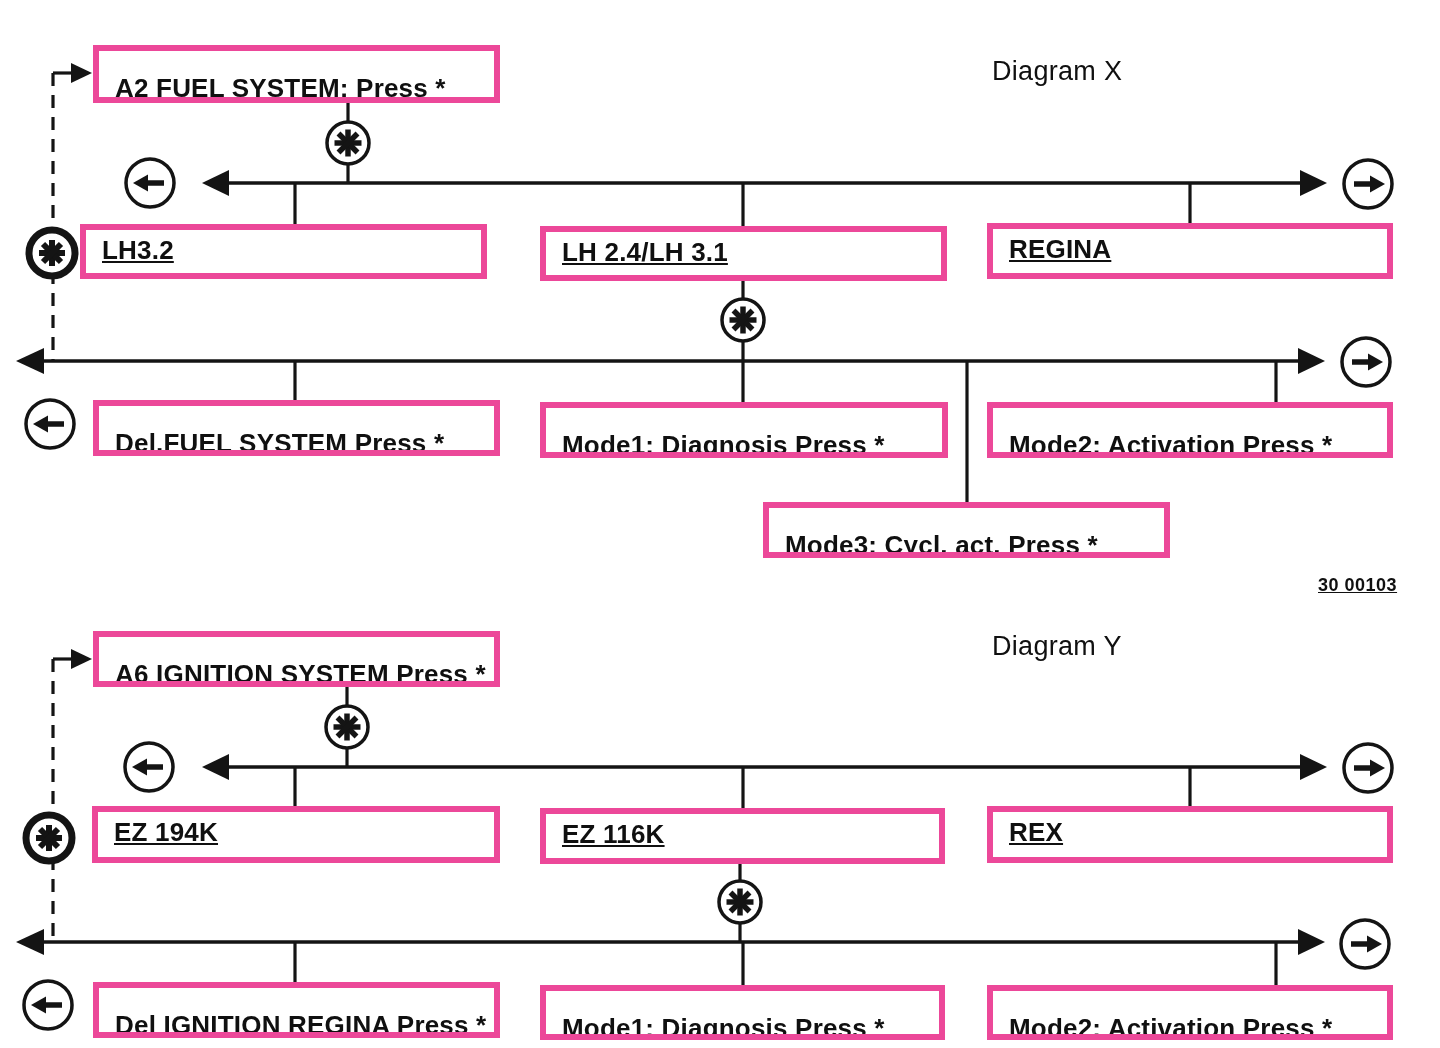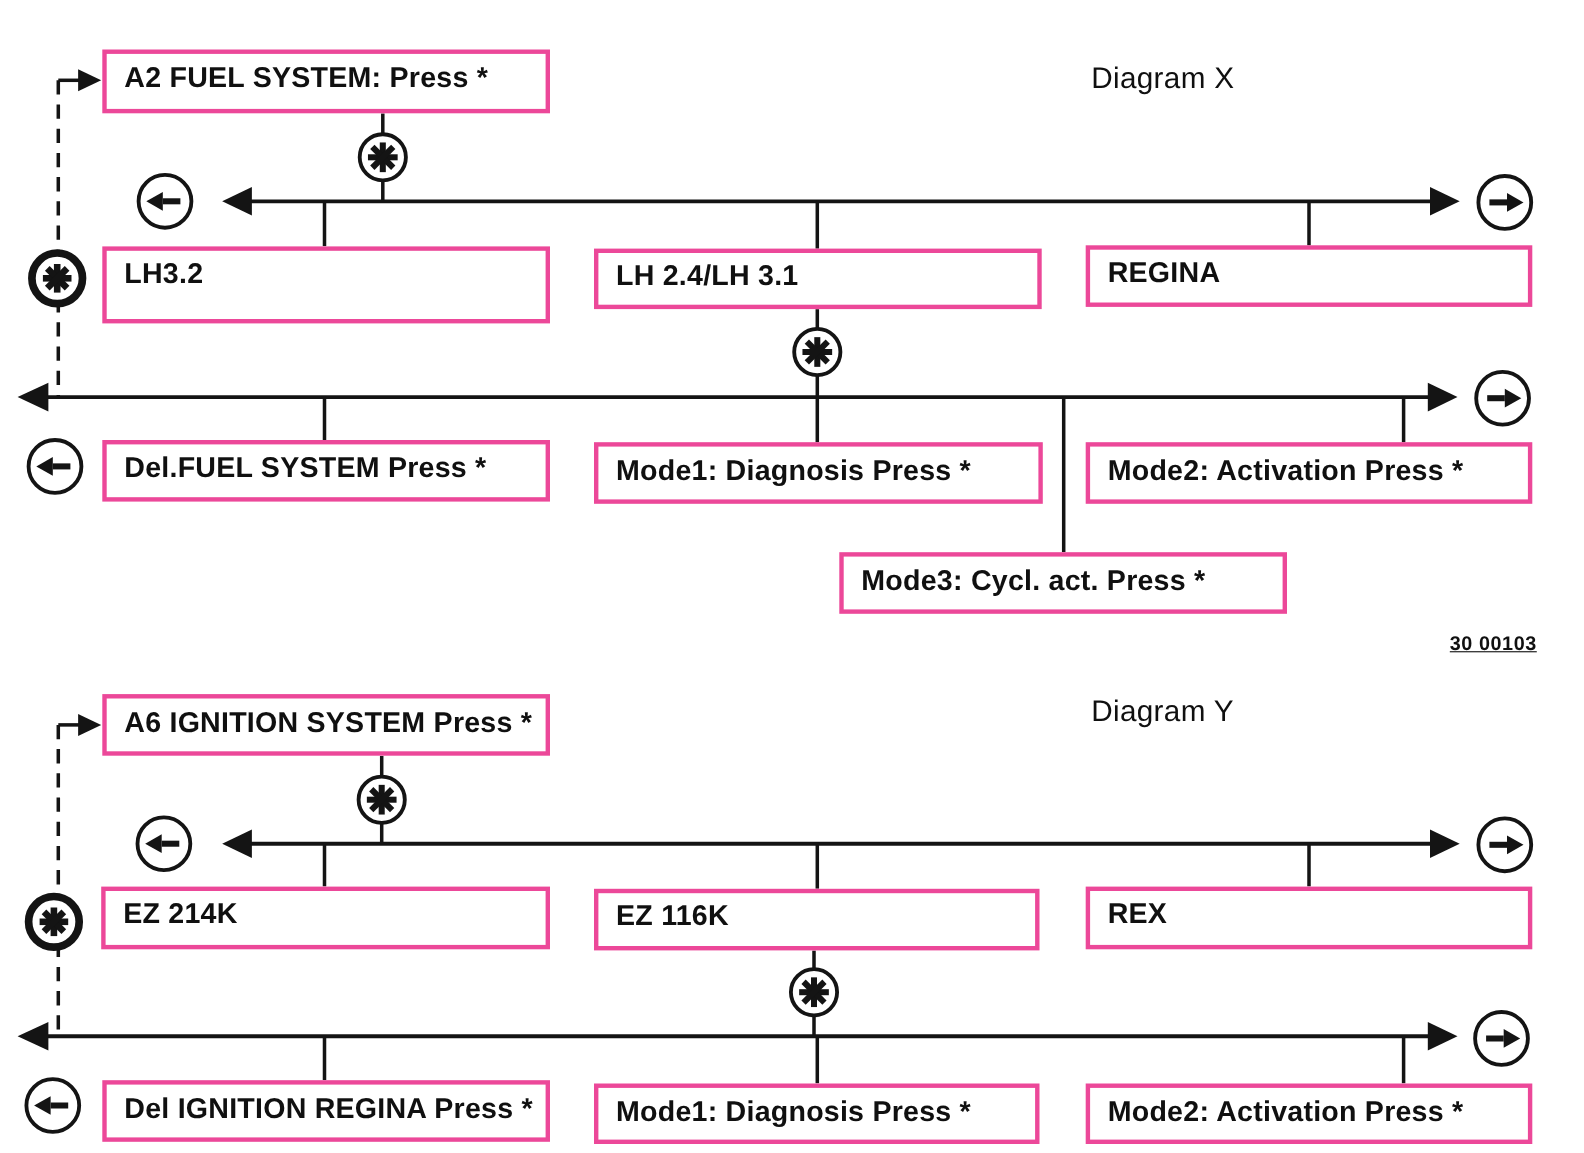--- a/index.html
+++ b/index.html
@@ -8,28 +8,29 @@
     width:1440px;height:1048px;
     background:#ffffff;
     font-family:"Liberation Sans", sans-serif;
     color:#101010;
     overflow:hidden;
   }
   .wires{position:absolute;left:0;top:0;width:1440px;height:1048px;}
   .box{
     position:absolute;
     box-sizing:border-box;
-    border:4px solid #ec4899;
+    border:6px solid #ec4899;
     background:#ffffff;
     font-size:26px;
     font-weight:700;
     letter-spacing:0.2px;
-    padding:6px 10px 0 16px;
+    padding:22px 10px 0 16px;
     white-space:nowrap;
     overflow:hidden;
+    text-decoration:underline;
   }
   .box--flush{padding-top:5px;}
   .dtitle{
     position:absolute;
     font-size:27px;
     font-weight:400;
     letter-spacing:0.3px;
     white-space:nowrap;
   }
   .fignum{
@@ -153,36 +154,36 @@
     <use href="#cirL" x="149" y="767"></use>
     <use href="#cirR" x="1368" y="768"></use>
     <use href="#cirL" x="48" y="1005"></use>
     <use href="#cirR" x="1365" y="944"></use>
   </svg>
 
   <div class="dtitle" style="left:992px;top:56px">Diagram X</div>
 
   <div class="box" style="left:93px;top:45px;width:407px;height:58px">A2 FUEL SYSTEM: Press *</div>
 
-  <div class="box box--flush" style="left:93px;top:224px;width:407px;height:70px">LH3.2</div>
+  <div class="box box--flush" style="left:80px;top:224px;width:407px;height:55px">LH3.2</div>
   <div class="box box--flush" style="left:540px;top:226px;width:407px;height:55px">LH 2.4/LH 3.1</div>
   <div class="box box--flush" style="left:987px;top:223px;width:406px;height:56px">REGINA</div>
 
   <div class="box" style="left:93px;top:400px;width:407px;height:56px">Del.FUEL SYSTEM Press *</div>
   <div class="box" style="left:540px;top:402px;width:408px;height:56px">Mode1: Diagnosis Press *</div>
   <div class="box" style="left:987px;top:402px;width:406px;height:56px">Mode2: Activation Press *</div>
   <div class="box" style="left:763px;top:502px;width:407px;height:56px">Mode3: Cycl. act. Press *</div>
 
   <div class="fignum" style="left:1318px;top:575px">30 00103</div>
 
   <div class="dtitle" style="left:992px;top:631px">Diagram Y</div>
 
   <div class="box" style="left:93px;top:631px;width:407px;height:56px">A6 IGNITION SYSTEM Press *</div>
 
-  <div class="box box--flush" style="left:92px;top:806px;width:408px;height:57px">EZ 214K</div>
+  <div class="box box--flush" style="left:92px;top:806px;width:408px;height:57px">EZ 194K</div>
   <div class="box box--flush" style="left:540px;top:808px;width:405px;height:56px">EZ 116K</div>
   <div class="box box--flush" style="left:987px;top:806px;width:406px;height:57px">REX</div>
 
   <div class="box" style="left:93px;top:982px;width:407px;height:56px">Del IGNITION REGINA Press *</div>
   <div class="box" style="left:540px;top:985px;width:405px;height:55px">Mode1: Diagnosis Press *</div>
   <div class="box" style="left:987px;top:985px;width:406px;height:55px">Mode2: Activation Press *</div>
 
 </div>
 
 </body></html>

